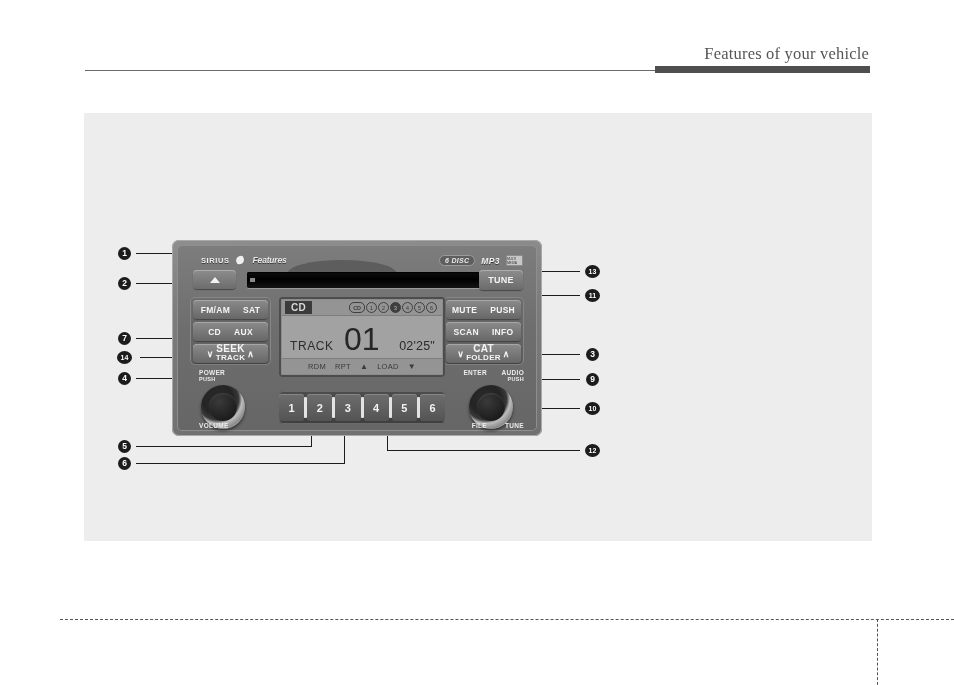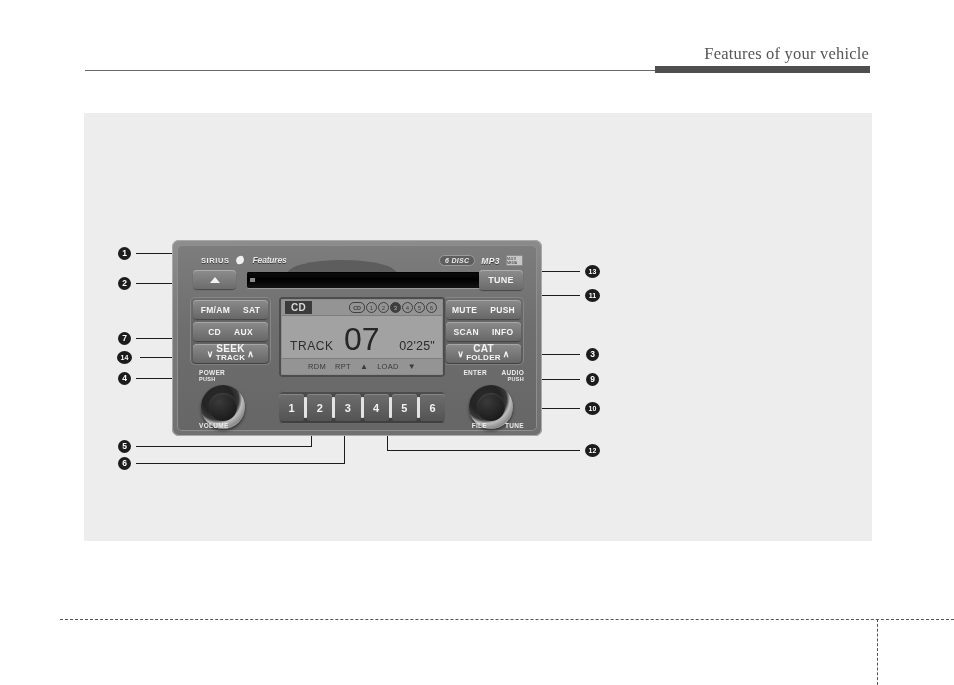--- a/index.html
+++ b/index.html
@@ -444,21 +444,21 @@
             <span class="disc-dot">1</span>
             <span class="disc-dot">2</span>
             <span class="disc-dot on">3</span>
             <span class="disc-dot">4</span>
             <span class="disc-dot">5</span>
             <span class="disc-dot">6</span>
           </span>
         </div>
         <div id="lcd-main">
           <span id="lcd-track-label">TRACK</span>
-          <span id="lcd-track-num">07</span>
+          <span id="lcd-track-num">01</span>
           <span id="lcd-time">02'25"</span>
         </div>
         <div id="lcd-bottombar">
           <span>RDM</span>
           <span>RPT</span>
           <span class="ar">▲</span>
           <span>LOAD</span>
           <span class="ar">▼</span>
         </div>
       </div>

